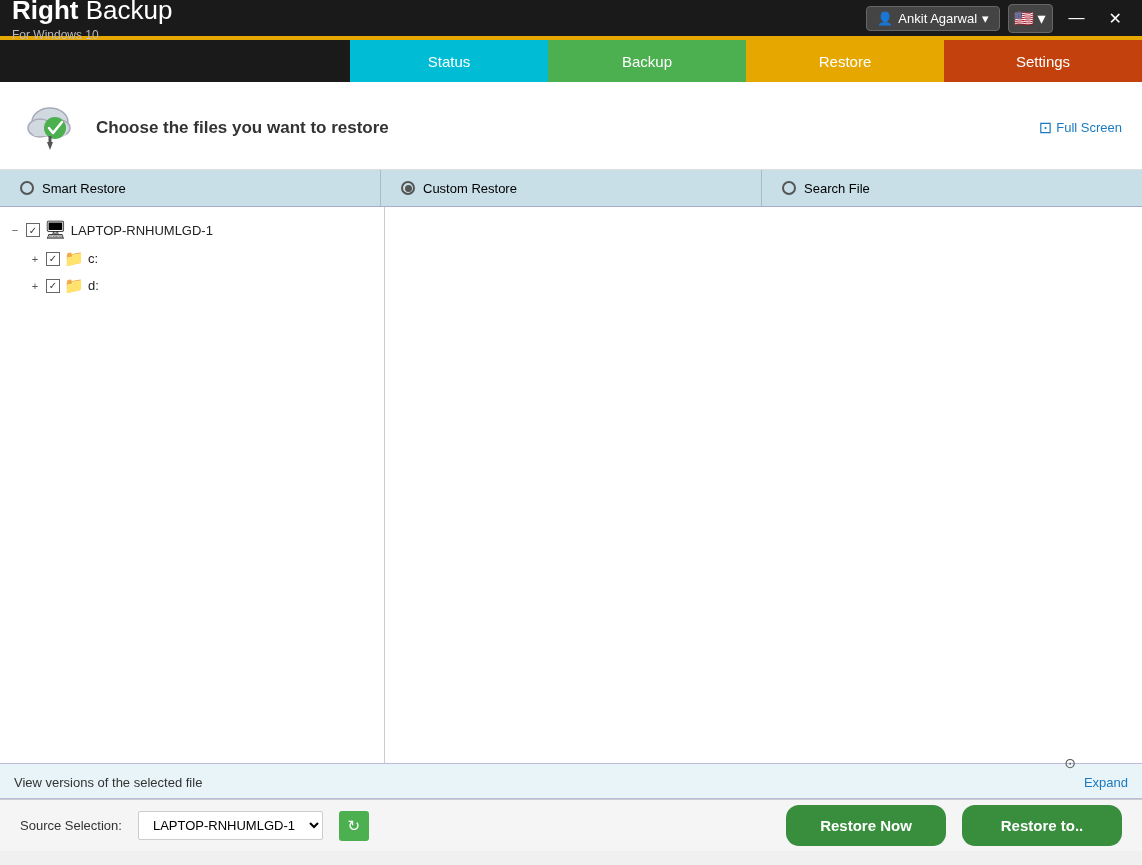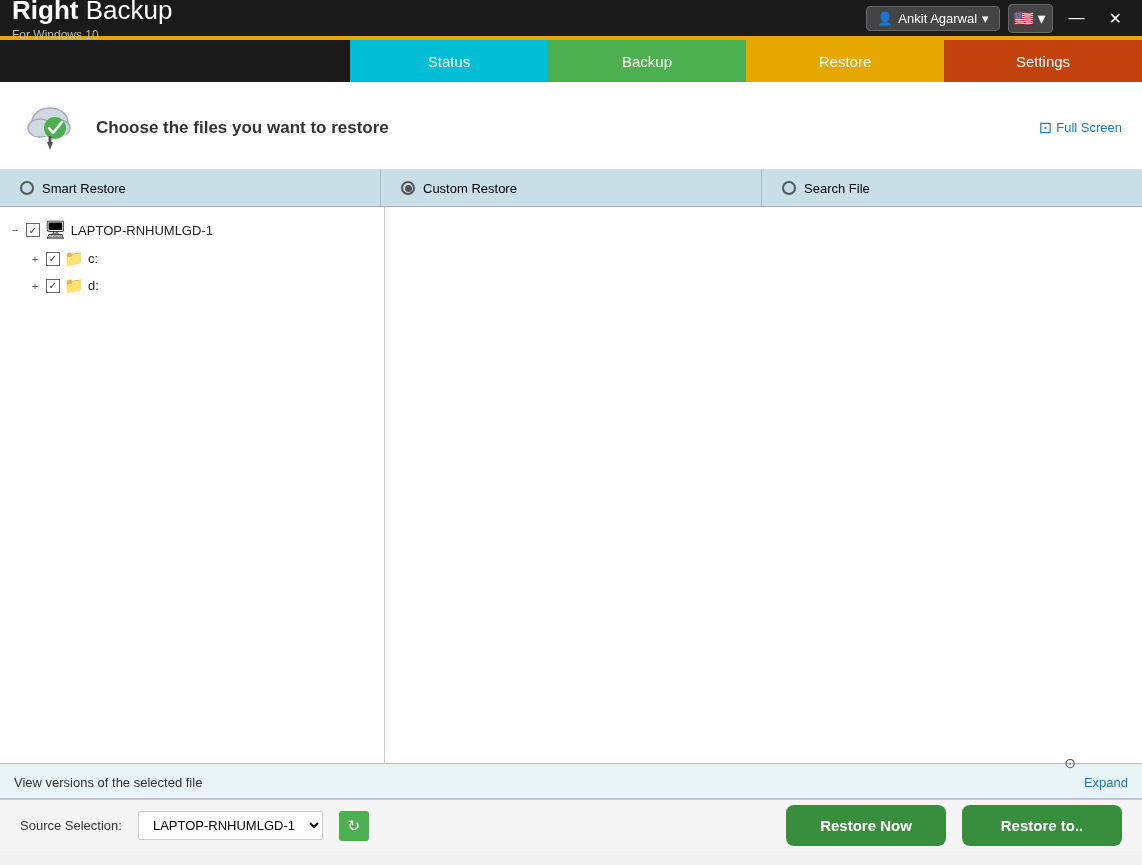--- a/index.html
+++ b/index.html
@@ -326,21 +326,21 @@
     }
     .spacer { flex: 1; }
     .action-btn {
       background: #388e3c;
       border: none;
       color: white;
       font-size: 15px;
       font-weight: 600;
       padding: 12px 32px;
       cursor: pointer;
-      border-radius: 8px;
+      border-radius: 13px;
       min-width: 160px;
     }
 
     
     svg.cloud-svg { width: 60px; height: 55px; }
   </style>
 </head>
 <body>
 
 <div id="titlebar">

